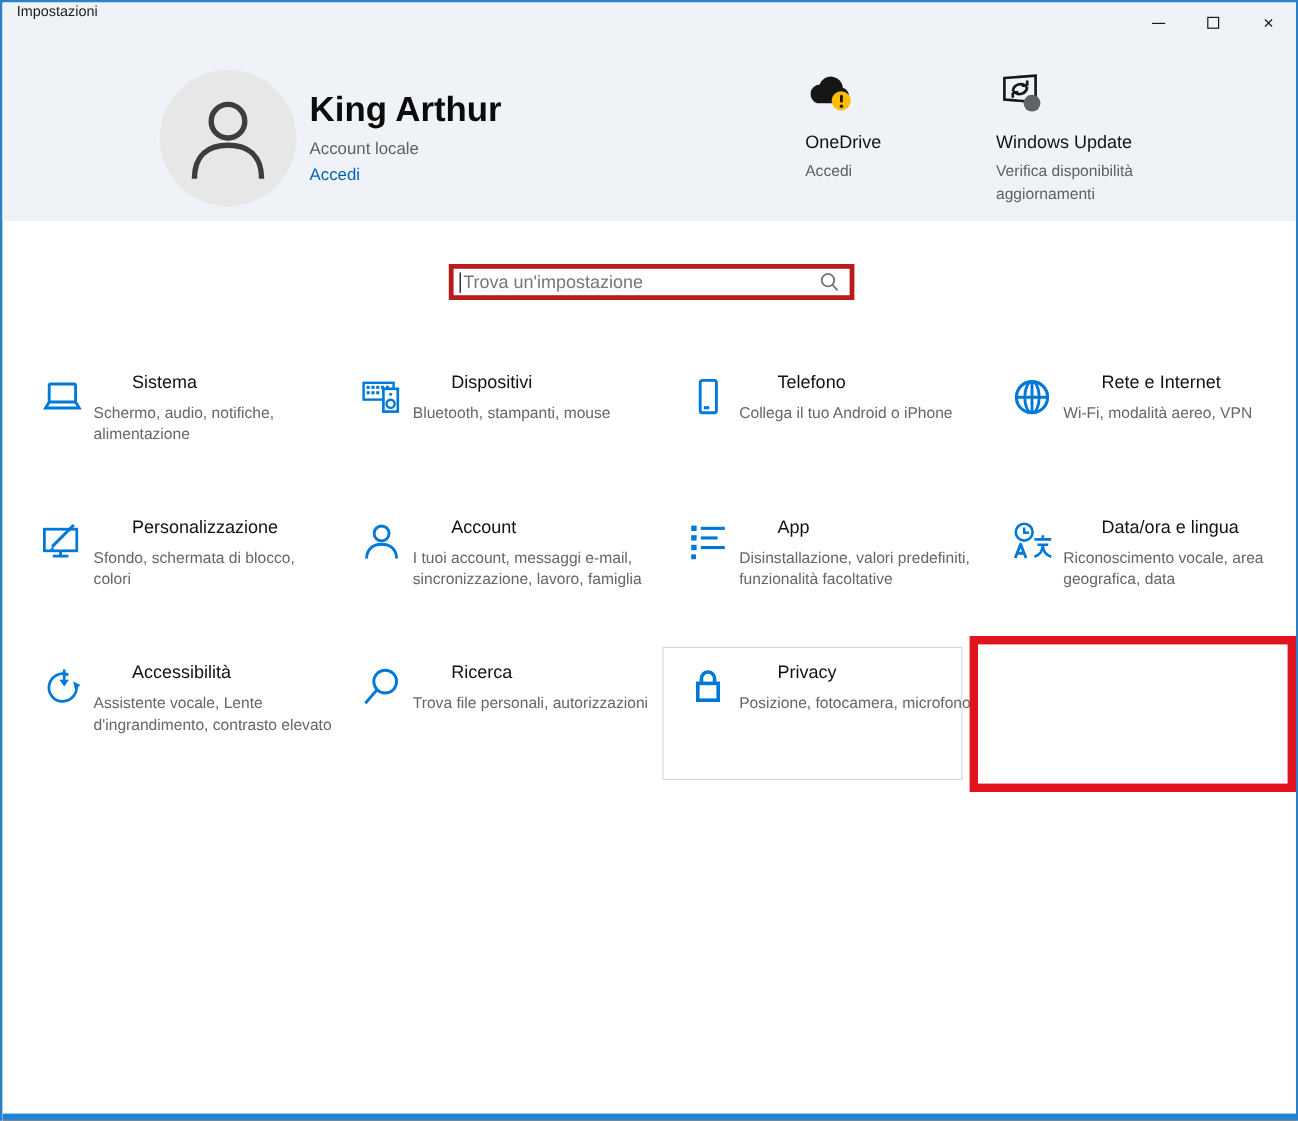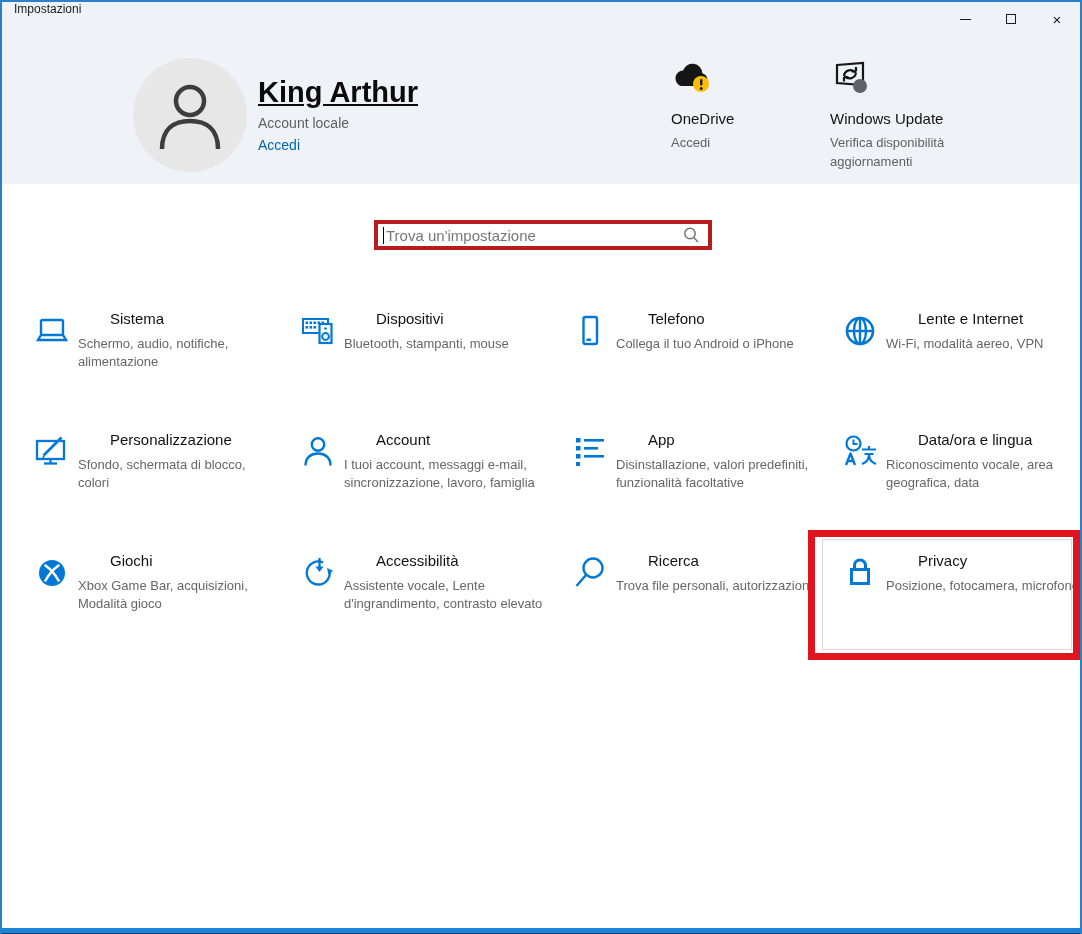--- a/index.html
+++ b/index.html
@@ -13,21 +13,21 @@
   .header { position:absolute; left:0; top:0; right:0; height:182px; background:#eff3f8; }
   .titlebar { position:relative; height:34px; display:flex; align-items:flex-start; }
   .titlebar-title { font-size:12px; color:#1a1a1a; padding-left:12px; }
   .win-controls { position:absolute; right:0; top:0; height:34px; display:flex; }
   .win-btn { width:46px; height:34px; display:flex; align-items:center; justify-content:center; cursor:default; color:#1a1a1a; }
   .glyph-min { width:11px; height:1px; background:#1a1a1a; }
   .glyph-max { width:10px; height:10px; border:1px solid #1a1a1a; }
   .glyph-close { font-size:15px; line-height:1; }
   
   .avatar { position:absolute; left:131px; top:56px; width:114px; height:114px; border-radius:50%; background:#e7e7e7; display:flex; align-items:center; justify-content:center; overflow:hidden; }
-  .user-name { position:absolute; left:256px; top:74px; font-size:29px; font-weight:bold; color:#0b0b0b;text-decoration:underline; }
+  .user-name { position:absolute; left:256px; top:74px; font-size:29px; font-weight:bold; color:#0b0b0b; }
   .account-type { position:absolute; left:256px; top:113px; font-size:14px; color:#5f5f5f; }
   .signin-link { position:absolute; left:256px; top:135px; font-size:14px; color:#0063b1; cursor:pointer; }
   
   .hdr-block { position:absolute; top:56px; }
   .hdr-block .ico { height:40px; margin-bottom:12px; }
   .hdr-label { font-size:15px; color:#121212; margin-bottom:7px; }
   .hdr-status { font-size:13px; color:#5f5f5f; line-height:1.45; }
   #onedrive { left:669px; width:120px; }
   #winupdate { left:828px; width:134px; }
   
@@ -175,21 +175,21 @@
   <div class="tile">
     <div class="t-icon">
         <svg width="40" height="40" viewBox="0 0 40 40">
       <circle cx="20" cy="20" r="13" fill="none" stroke="#0078d7" stroke-width="2.6"></circle>
       <ellipse cx="20" cy="20" rx="6" ry="13" fill="none" stroke="#0078d7" stroke-width="2.4"></ellipse>
       <line x1="7" y1="20" x2="33" y2="20" stroke="#0078d7" stroke-width="2.4"></line>
       <line x1="20" y1="7" x2="20" y2="33" stroke="#0078d7" stroke-width="2.4"></line>
     </svg>
       </div>
     <div class="t-text">
-      <div class="t-title">Lente e Internet</div>
+      <div class="t-title">Rete e Internet</div>
       <div class="t-desc">Wi-Fi, modalità aereo, VPN</div>
     </div>
   </div>
 
   <div class="tile">
     <div class="t-icon">
         <svg width="40" height="40" viewBox="0 0 40 40">
       <rect x="5" y="9" width="27" height="18" fill="none" stroke="#0078d7" stroke-width="2.3"></rect>
       <line x1="18.5" y1="27" x2="18.5" y2="31.5" stroke="#0078d7" stroke-width="2.3"></line>
       <line x1="12" y1="31.5" x2="25" y2="31.5" stroke="#0078d7" stroke-width="2.3"></line>
@@ -244,32 +244,20 @@
       <path d="M6 33 L10.5 21.5 L15 33 M7.5 29 h6" fill="none" stroke="#0078d7" stroke-width="2.4" stroke-linejoin="round"></path>
       <path d="M22 17.5 h14 M29 14 v3.5 M24.5 22 h9 M29 22 c0 6 -2.5 8.5 -7 10 M29 22 c0 5.5 2.5 8.5 7 10" fill="none" stroke="#0078d7" stroke-width="2.2"></path>
     </svg>
       </div>
     <div class="t-text">
       <div class="t-title">Data/ora e lingua</div>
       <div class="t-desc">Riconoscimento vocale, area geografica, data</div>
     </div>
   </div>
 
-  <div class="tile">
-    <div class="t-icon">
-        <svg width="40" height="40" viewBox="0 0 40 40">
-      <circle cx="20" cy="20" r="13" fill="#0078d7"></circle>
-      <path d="M13.5 12.5 C19 16.5 23.8 22.5 26.5 27.5 M26.5 12.5 C21 16.5 16.2 22.5 13.5 27.5" fill="none" stroke="#fff" stroke-width="2.6" stroke-linecap="round"></path>
-    </svg>
-      </div>
-    <div class="t-text">
-      <div class="t-title">Giochi</div>
-      <div class="t-desc">Xbox Game Bar, acquisizioni, Modalità gioco</div>
-    </div>
-  </div>
 
   <div class="tile">
     <div class="t-icon">
         <svg width="40" height="40" viewBox="0 0 40 40">
       <path d="M25 9.5 A11.5 11.5 0 1 0 31.5 17.5" fill="none" stroke="#0078d7" stroke-width="2.3"></path>
       <path d="M29 15 l6 2.8 -4.5 4 z" fill="#0078d7"></path>
       <line x1="21.5" y1="5" x2="21.5" y2="15.5" stroke="#0078d7" stroke-width="2.3"></line>
       <path d="M17.5 13.5 l4 5.5 4-5.5 z" fill="#0078d7"></path>
     </svg>
       </div>

